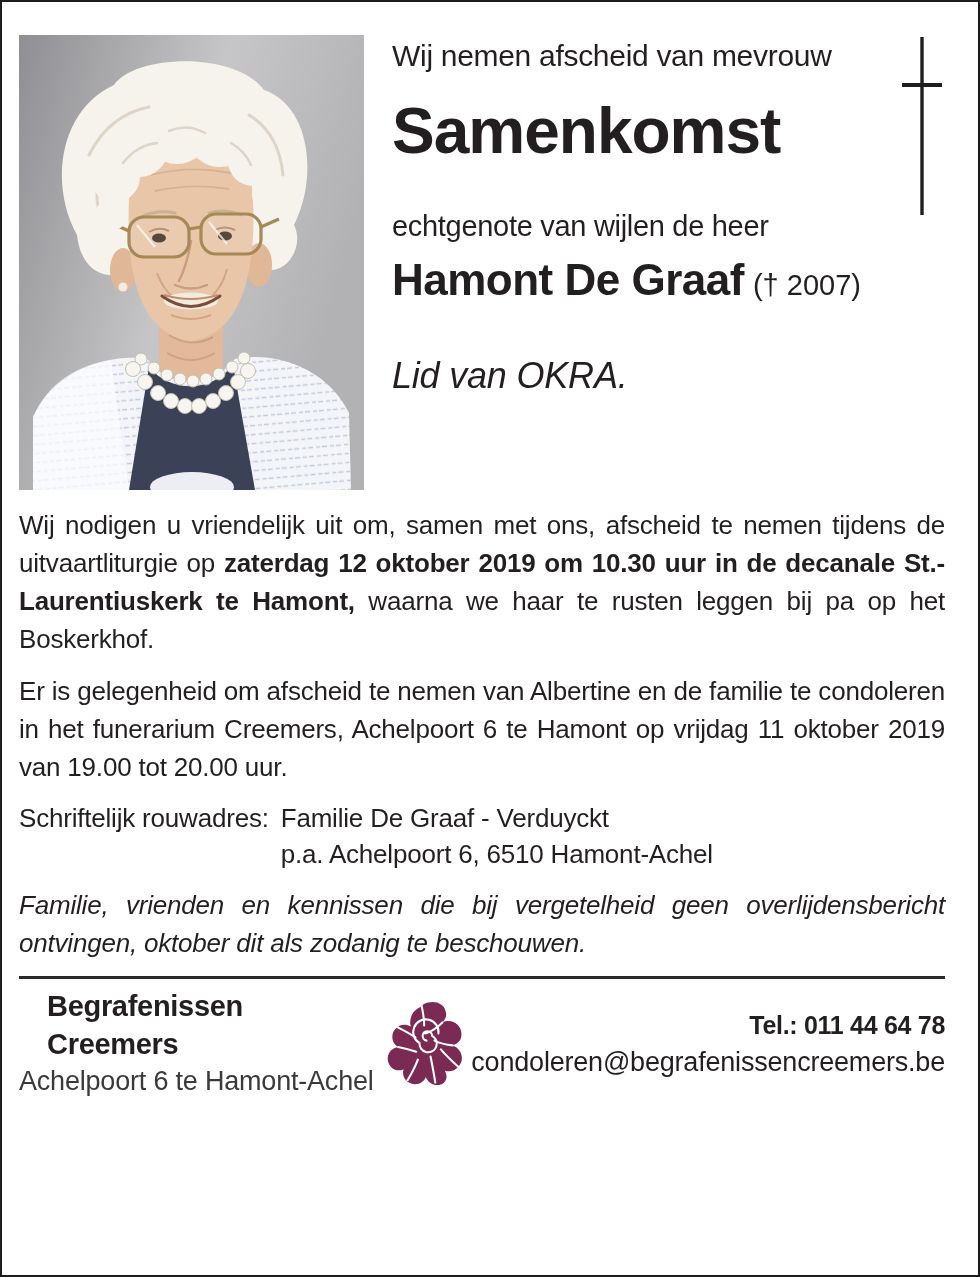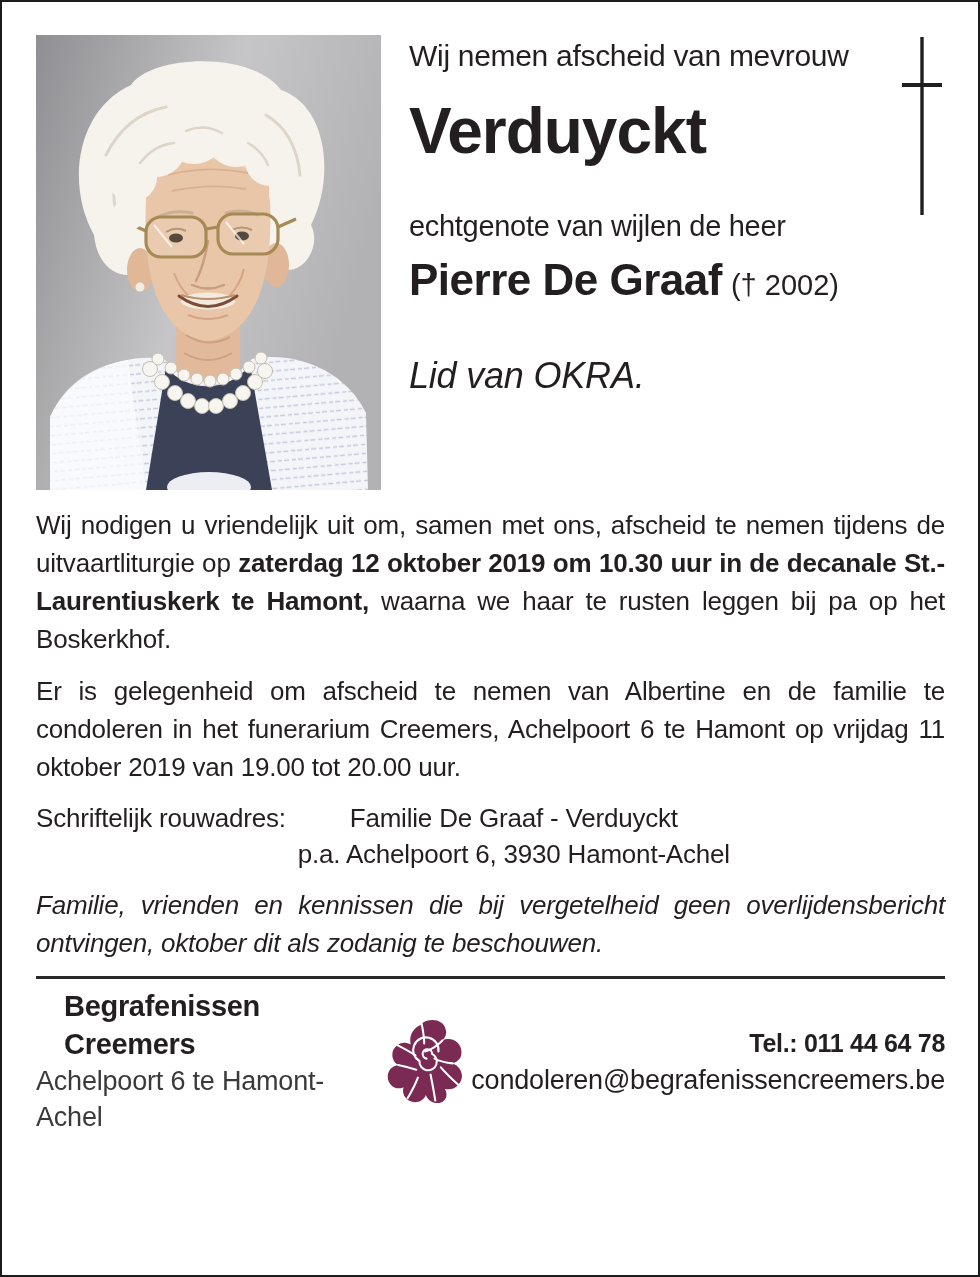--- a/index.html
+++ b/index.html
@@ -3,21 +3,21 @@
 <meta charset="utf-8">
 <style>
   * { margin:0; padding:0; box-sizing:border-box; }
   html,body { background:#ffffff; }
   body { font-family:"Liberation Sans","DejaVu Sans",sans-serif; color:#231f20; }
 
   .page {
     width:980px; height:1277px;
     border:2px solid #1c1c1c;
     background:#ffffff;
-    padding:33px 33px 0 34px;
+    padding:33px 33px 0 17px;
     overflow:hidden;
     position:relative;
   }
 
   
   .top { display:flex; align-items:flex-start; }
   .photo {
     width:345px; height:455px; flex:0 0 345px;
     overflow:hidden;
   }
@@ -36,21 +36,21 @@
   .crosscol svg { display:block; }
 
   
   .bodytext { margin-top:16px; }
   .bodytext p {
     font-size:26px; line-height:38px; letter-spacing:-0.2px;
     text-align:justify; margin-bottom:14px;
   }
   .bodytext .b { font-weight:700; }
 
-  .address-row { display:flex; font-size:26px; line-height:36px; letter-spacing:-0.2px; margin-bottom:14px;text-align:center; }
+  .address-row { display:flex; font-size:26px; line-height:36px; letter-spacing:-0.2px; margin-bottom:14px; }
   .address-label { margin-right:12px; white-space:nowrap; }
   .address-value { }
 
   .note { font-size:27px; line-height:37px; font-style:italic; letter-spacing:-0.2px; text-align:left; margin-bottom:0; }
 
   
   .footer-rule { border:none; border-top:3px solid #2a2a2a; margin:14px 0 8px 0; }
   .footer { display:flex; align-items:center; }
   .footer-left { flex:1 1 auto; }
   .footer-center { flex:0 0 92px; display:flex; justify-content:center; }
@@ -156,45 +156,45 @@
           <circle cx="194" cy="366" r="7.5"></circle>
             <circle cx="207" cy="358" r="7.5"></circle>
             <circle cx="219" cy="347" r="7.5"></circle>
           <circle cx="229" cy="336" r="7.5"></circle>
         </g>
       </svg>
     </div>
 
     <div class="titleblock">
       <div class="intro-line">Wij nemen afscheid van mevrouw</div>
-      <div class="deceased-name">Verduyckt</div>
+      <div class="deceased-name">Samenkomst</div>
       <div class="spouse-intro">echtgenote van wijlen de heer</div>
       <div class="spouse-line">
-        <span class="spouse-name">Pierre De Graaf</span><span class="spouse-death">(† 2002)</span>
+        <span class="spouse-name">Hamont De Graaf</span><span class="spouse-death">(† 2007)</span>
       </div>
       <div class="membership">Lid van OKRA.</div>
     </div>
 
     <div class="crosscol">
       <svg width="46" height="182" viewBox="0 0 46 182">
         <line x1="23" y1="2" x2="23" y2="180" stroke="#1f1f1f" stroke-width="3.4"></line>
         <line x1="3" y1="50" x2="43" y2="50" stroke="#1f1f1f" stroke-width="4"></line>
       </svg>
     </div>
   </div>
 
   <div class="bodytext">
     <p><span>Wij nodigen u vriendelijk uit om, samen met ons, afscheid te nemen tijdens de uitvaartliturgie op </span><span class="b">zaterdag 12 oktober 2019 om 10.30 uur in de decanale St.-Laurentiuskerk te Hamont,</span><span> waarna we haar te rusten leggen bij pa op het Boskerkhof.</span></p>
     <p>Er is gelegenheid om afscheid te nemen van Albertine en de familie te condoleren in het funerarium Creemers, Achelpoort 6 te Hamont op vrijdag 11 oktober 2019 van 19.00 tot 20.00 uur.</p>
 
     <div class="address-row">
       <span class="address-label">Schriftelijk rouwadres:</span>
       <span class="address-value">
         <span>Familie De Graaf - Verduyckt</span><br>
-        <span>p.a. Achelpoort 6, 3930 Hamont-Achel</span>
+        <span>p.a. Achelpoort 6, 6510 Hamont-Achel</span>
       </span>
     </div>
 
     <p class="note">Familie, vrienden en kennissen die bij vergetelheid geen overlijdensbericht ontvingen, oktober dit als zodanig te beschouwen.</p>
   </div>
 
   <hr class="footer-rule">
   <div class="footer">
     <div class="footer-left">
       <div class="footer-company">Begrafenissen Creemers</div>

